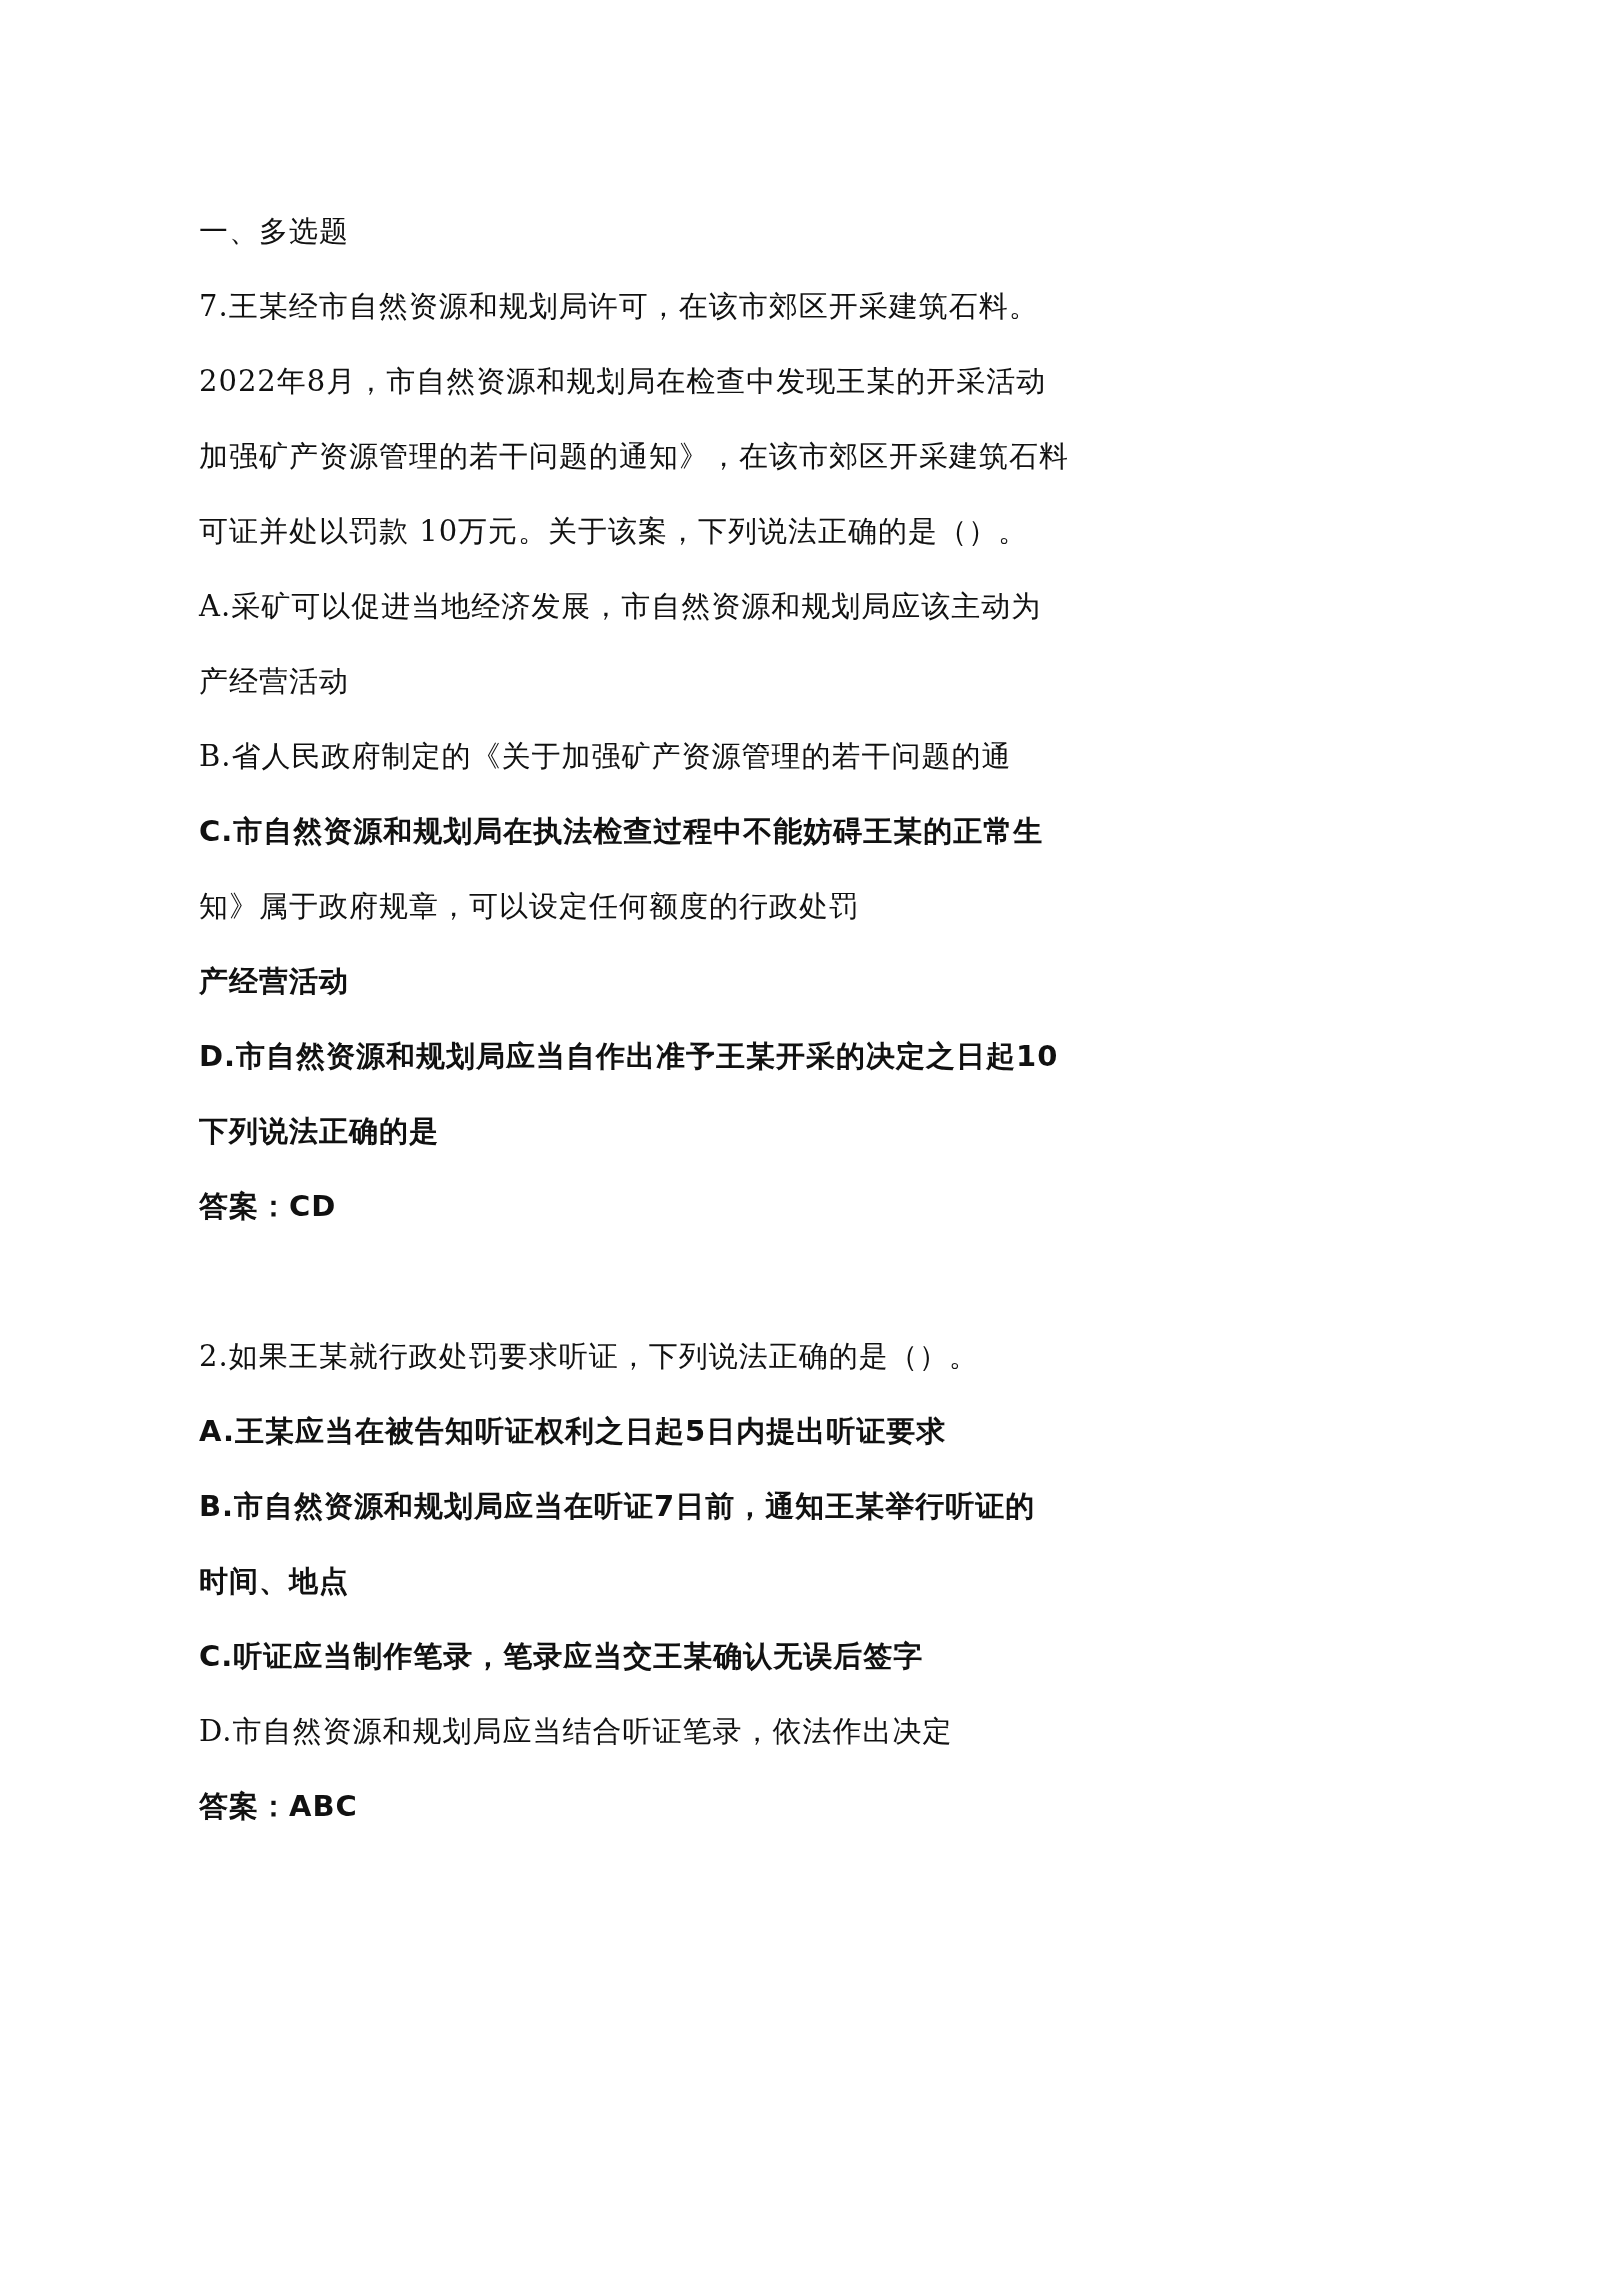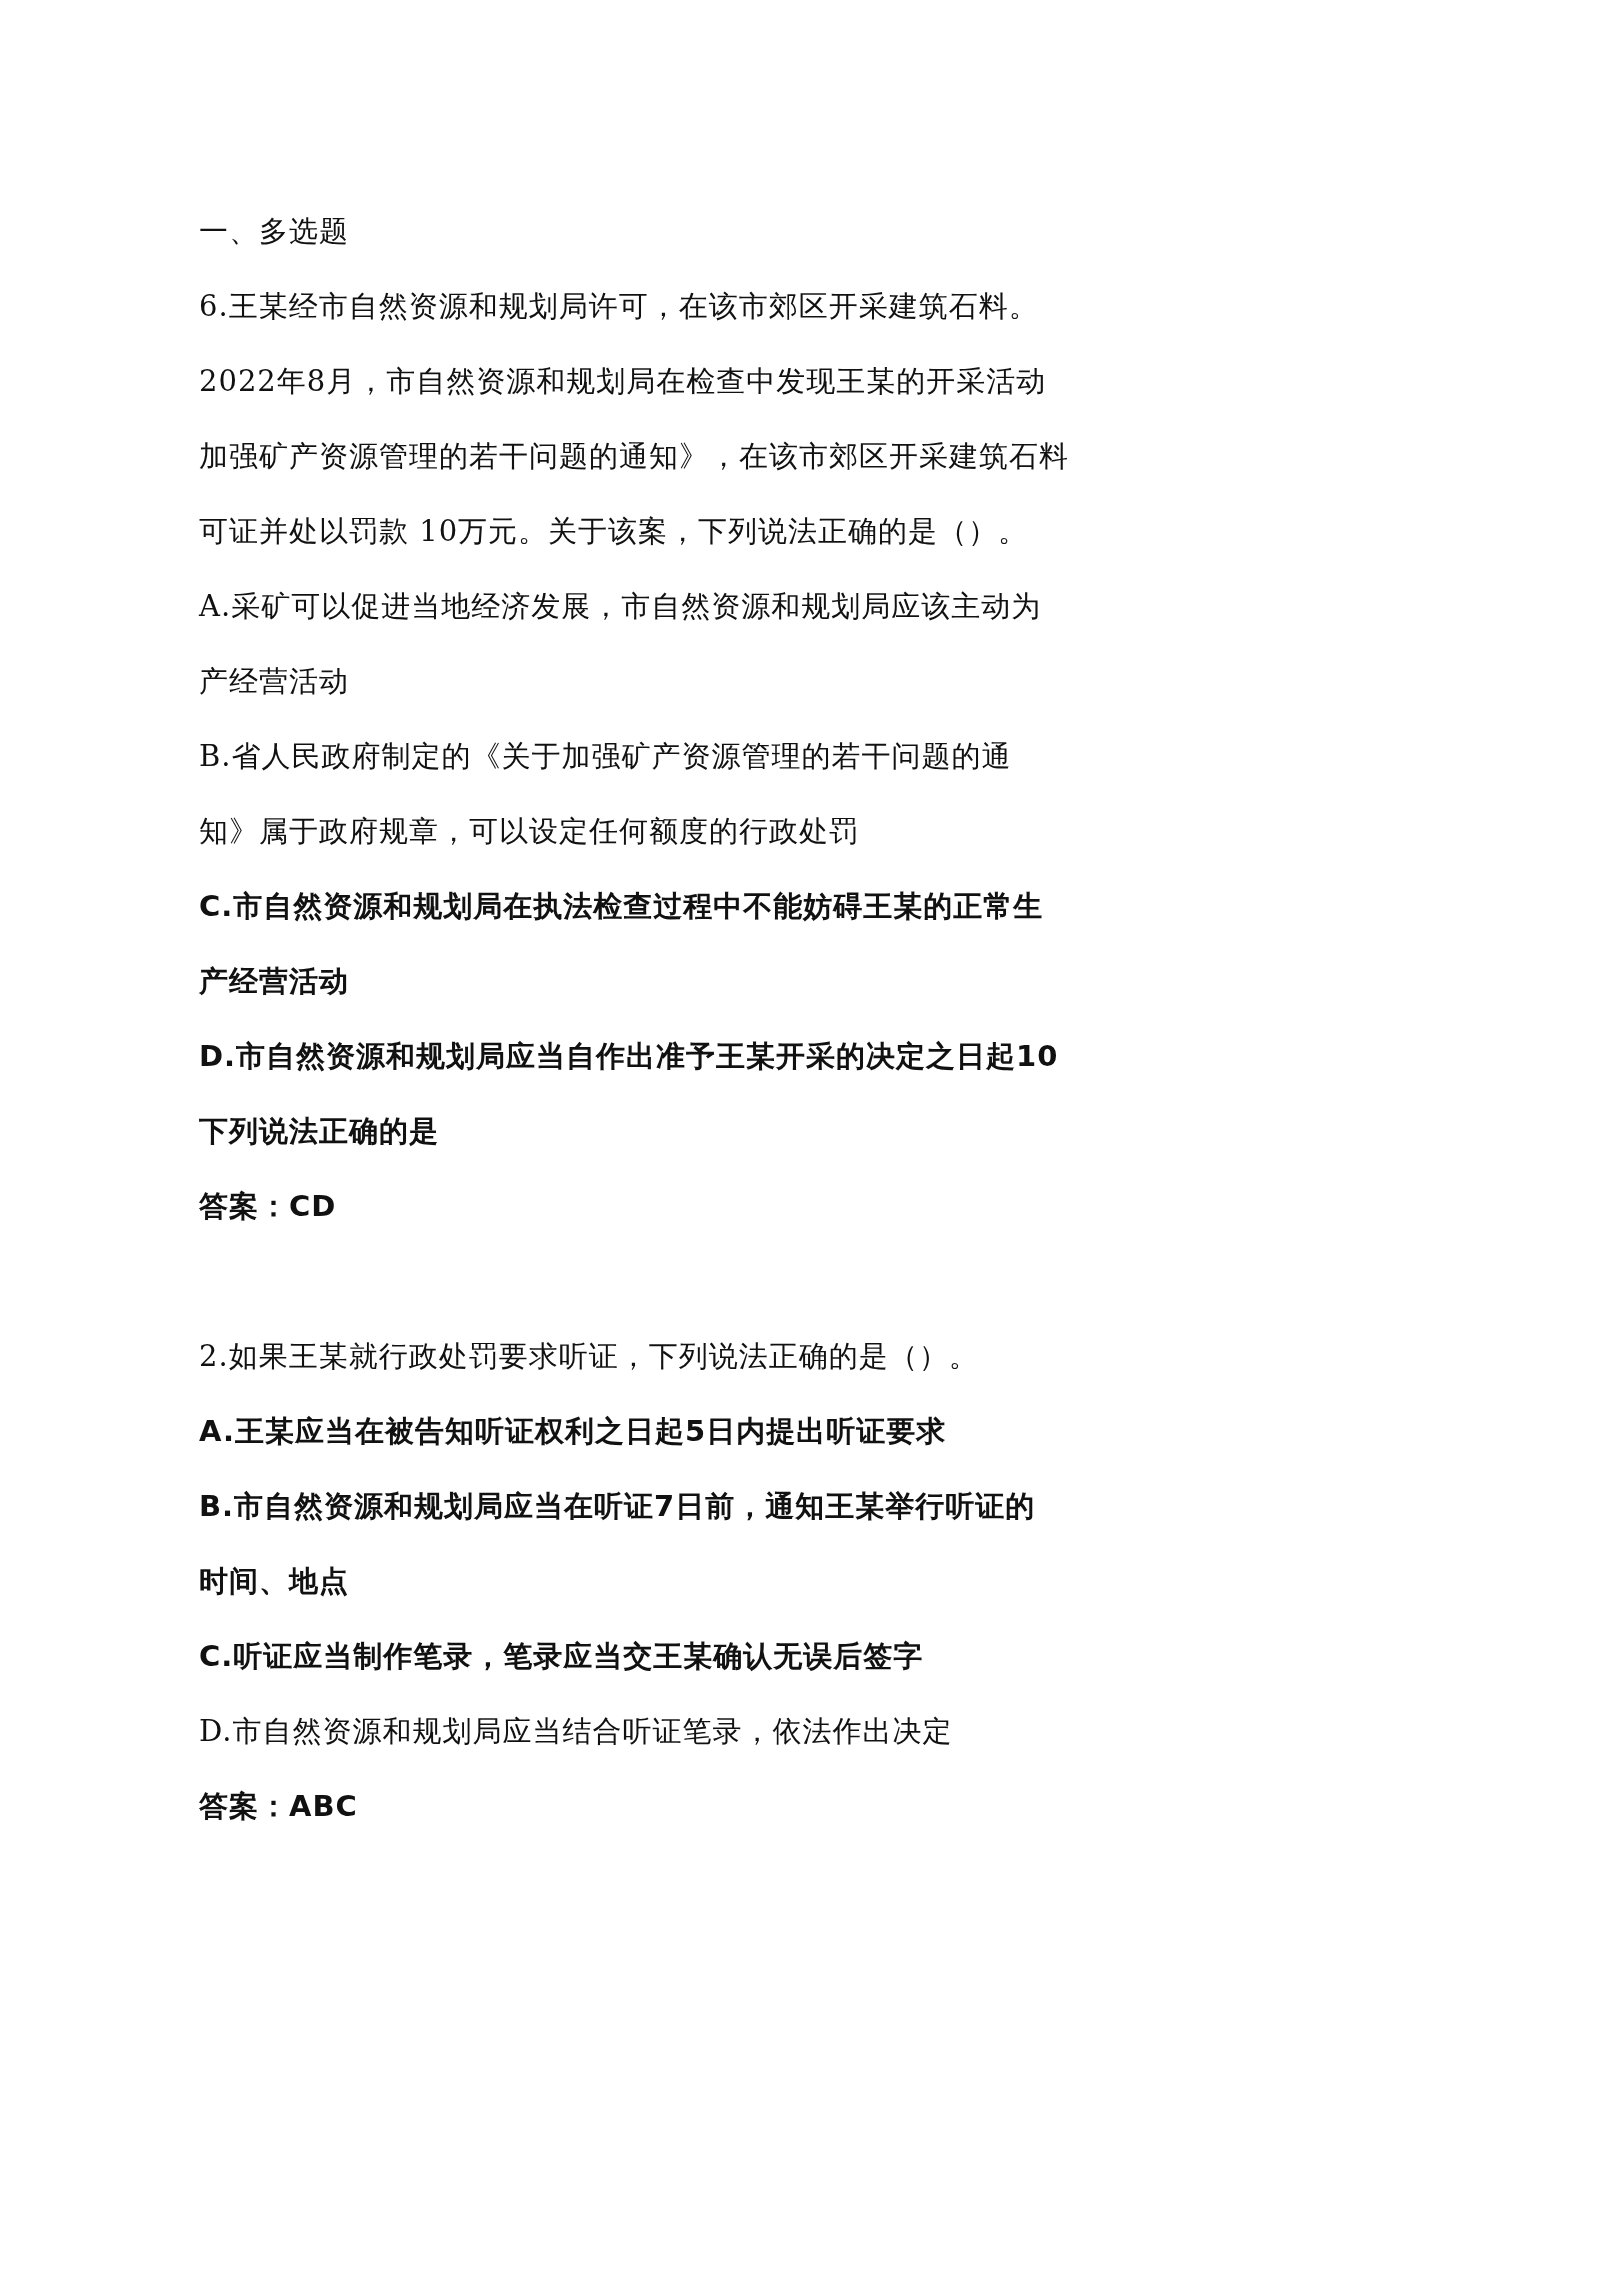--- a/index.html
+++ b/index.html
@@ -10,29 +10,29 @@
   .bold { font-weight: bold; font-family: "DejaVu Sans", "Liberation Sans", sans-serif; }
   .gap { height: 75px; }
 </style>
 </head>
 <body>
 
 <div class="page">
   <div class="line">一、多选题</div>
 
   <div>
-    <div class="line">6.王某经市自然资源和规划局许可，在该市郊区开采建筑石料。</div>
+    <div class="line">7.王某经市自然资源和规划局许可，在该市郊区开采建筑石料。</div>
     <div class="line">2022年8月，市自然资源和规划局在检查中发现王某的开采活动</div>
     <div class="line">加强矿产资源管理的若干问题的通知》，在该市郊区开采建筑石料</div>
     <div class="line">可证并处以罚款 10万元。关于该案，下列说法正确的是（）。</div>
     <div class="line">A.采矿可以促进当地经济发展，市自然资源和规划局应该主动为</div>
     <div class="line">产经营活动</div>
     <div class="line">B.省人民政府制定的《关于加强矿产资源管理的若干问题的通</div>
+    <div class="line bold">C.市自然资源和规划局在执法检查过程中不能妨碍王某的正常生</div>
     <div class="line">知》属于政府规章，可以设定任何额度的行政处罚</div>
-    <div class="line bold">C.市自然资源和规划局在执法检查过程中不能妨碍王某的正常生</div>
     <div class="line bold">产经营活动</div>
     <div class="line bold">D.市自然资源和规划局应当自作出准予王某开采的决定之日起10</div>
     <div class="line bold">下列说法正确的是</div>
     <div class="line bold">答案：CD</div>
   </div>
 
   <div class="gap"></div>
 
   <div>
     <div class="line">2.如果王某就行政处罚要求听证，下列说法正确的是（）。</div>

